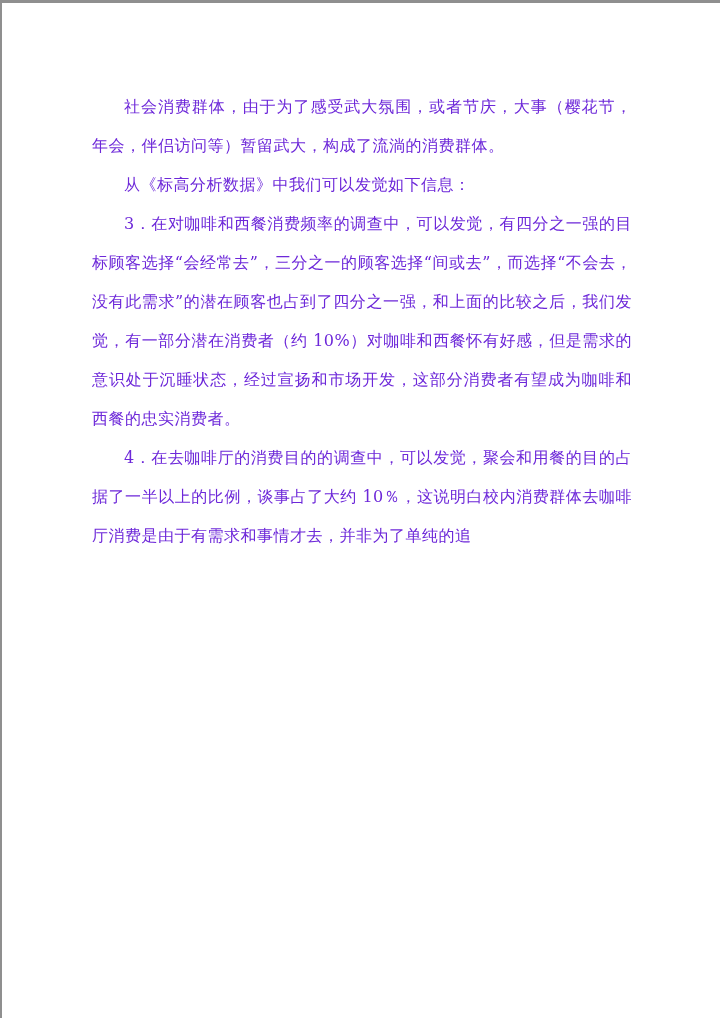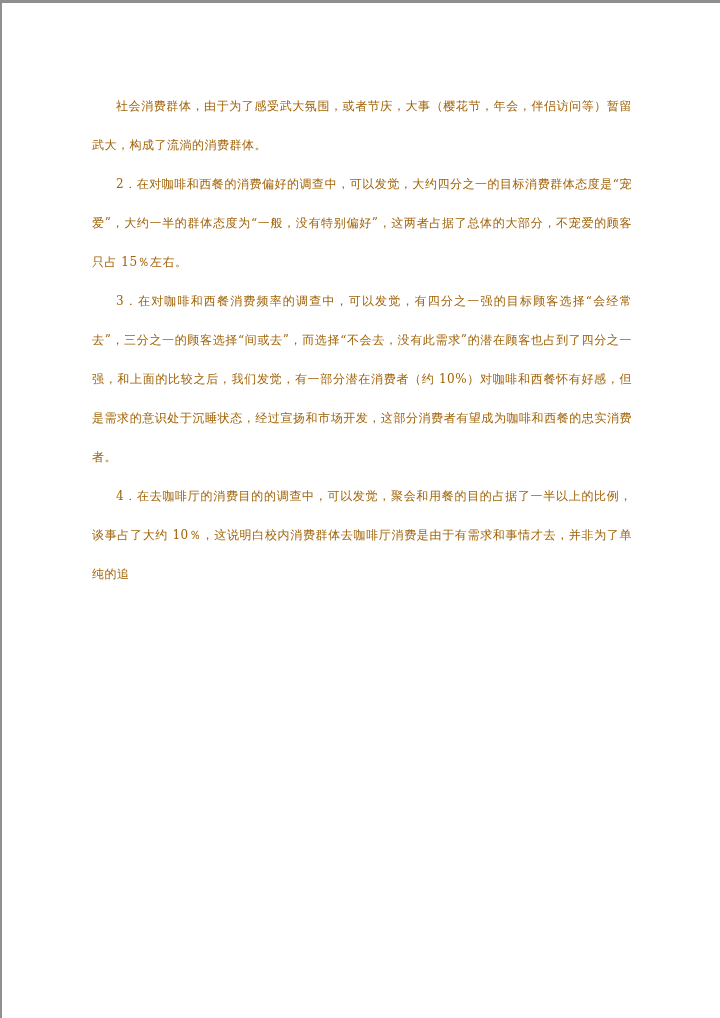--- a/index.html
+++ b/index.html
@@ -20,32 +20,32 @@
   }
   .content {
     position: absolute;
     left: 90px;
     top: 84px;
     width: 540px;
   }
   .content p {
     margin: 0;
     padding: 0;
-    font-size: 12px;
+    font-size: 16px;
     line-height: 39px;
-    color: #a16207;
+    color: #6d28d9;
     text-indent: 2em;
     text-align: justify;
     letter-spacing: 0.5px;
     word-break: break-all;
   }
 </style>
 </head>
 <body>
 
 <div class="page">
   <div class="content">
     <p>社会消费群体，由于为了感受武大氛围，或者节庆，大事（樱花节，年会，伴侣访问等）暂留武大，构成了流淌的消费群体。</p>
-    <p>2．在对咖啡和西餐的消费偏好的调查中，可以发觉，大约四分之一的目标消费群体态度是“宠爱”，大约一半的群体态度为“一般，没有特别偏好”，这两者占据了总体的大部分，不宠爱的顾客只占 15％左右。</p>
+    <p>从《标高分析数据》中我们可以发觉如下信息：</p>
     <p>3．在对咖啡和西餐消费频率的调查中，可以发觉，有四分之一强的目标顾客选择“会经常去”，三分之一的顾客选择“间或去”，而选择“不会去，没有此需求”的潜在顾客也占到了四分之一强，和上面的比较之后，我们发觉，有一部分潜在消费者（约 10%）对咖啡和西餐怀有好感，但是需求的意识处于沉睡状态，经过宣扬和市场开发，这部分消费者有望成为咖啡和西餐的忠实消费者。</p>
     <p>4．在去咖啡厅的消费目的的调查中，可以发觉，聚会和用餐的目的占据了一半以上的比例，谈事占了大约 10％，这说明白校内消费群体去咖啡厅消费是由于有需求和事情才去，并非为了单纯的追</p>
   </div>
 </div>
 
 </body></html>

